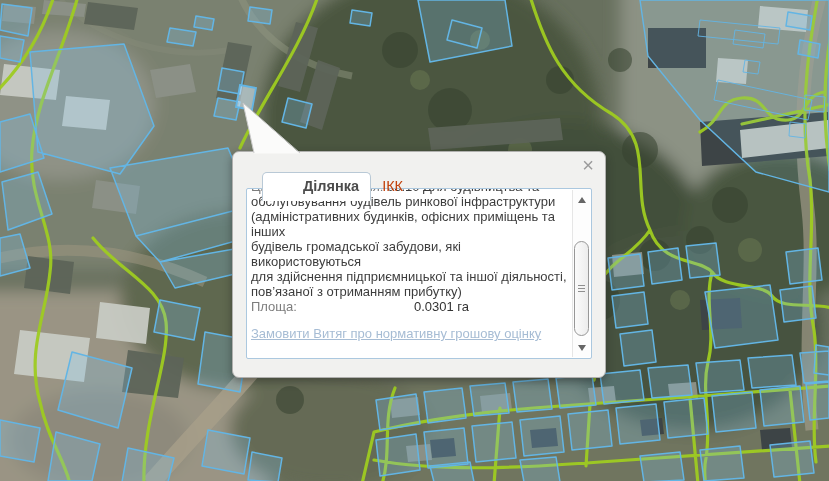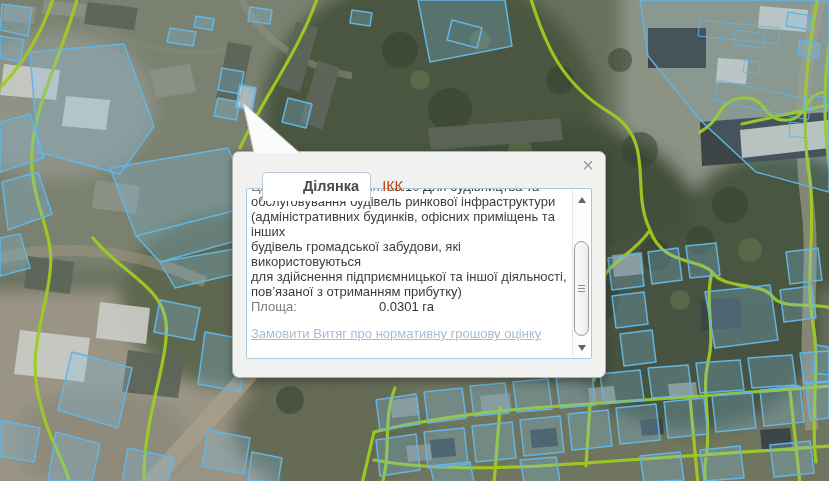--- a/index.html
+++ b/index.html
@@ -29,21 +29,21 @@
   .tabs { position:absolute; left:29px; top:20px; display:flex; align-items:flex-end; z-index:2; }
   .tab { font-size:14.5px; color:#c2410c; padding:5px 11px 6px; cursor:pointer; white-space:nowrap; }
   .tab.active { background:#fff; border:1px solid #b9c9d6; border-bottom:1px solid #fff;
                 border-radius:5px 5px 0 0; font-weight:bold; color:#4c4c4c; margin-bottom:-1px;padding-left:40px; }
   .content-box { position:absolute; left:13px; right:13px; top:36px; height:171px;
                  box-sizing:border-box; background:#fff; border:1px solid #abc8df; border-radius:2px; }
   .text-area { position:absolute; left:4px; right:21px; top:0; bottom:1px; overflow:hidden;
                font-size:13px; line-height:15px; color:#3d3d3d; }
   .para { margin:-10px 0 0 0; white-space:pre-wrap; }
   .lbl { color:#7d7d7d; }
-  .area-row { display:flex; }
+  .area-row { display:flex;gap:35px; }
   .area-row .lbl { flex:0 0 128px; }
   .area-val { color:#333; }
   .links { margin-top:12px; }
   .plink { display:block; color:var(--c-link,#a6bcd4); text-decoration:underline;
            margin-bottom:12px; cursor:pointer; white-space:nowrap; }
 
   .sb { position:absolute; top:1px; bottom:1px; right:1px; width:17px;
         background:#fdfdfd; border-left:1px solid #e6e6e6; }
   .sb-btn { position:absolute; left:0; right:0; height:15px; display:flex;
             align-items:center; justify-content:center; cursor:pointer; }

